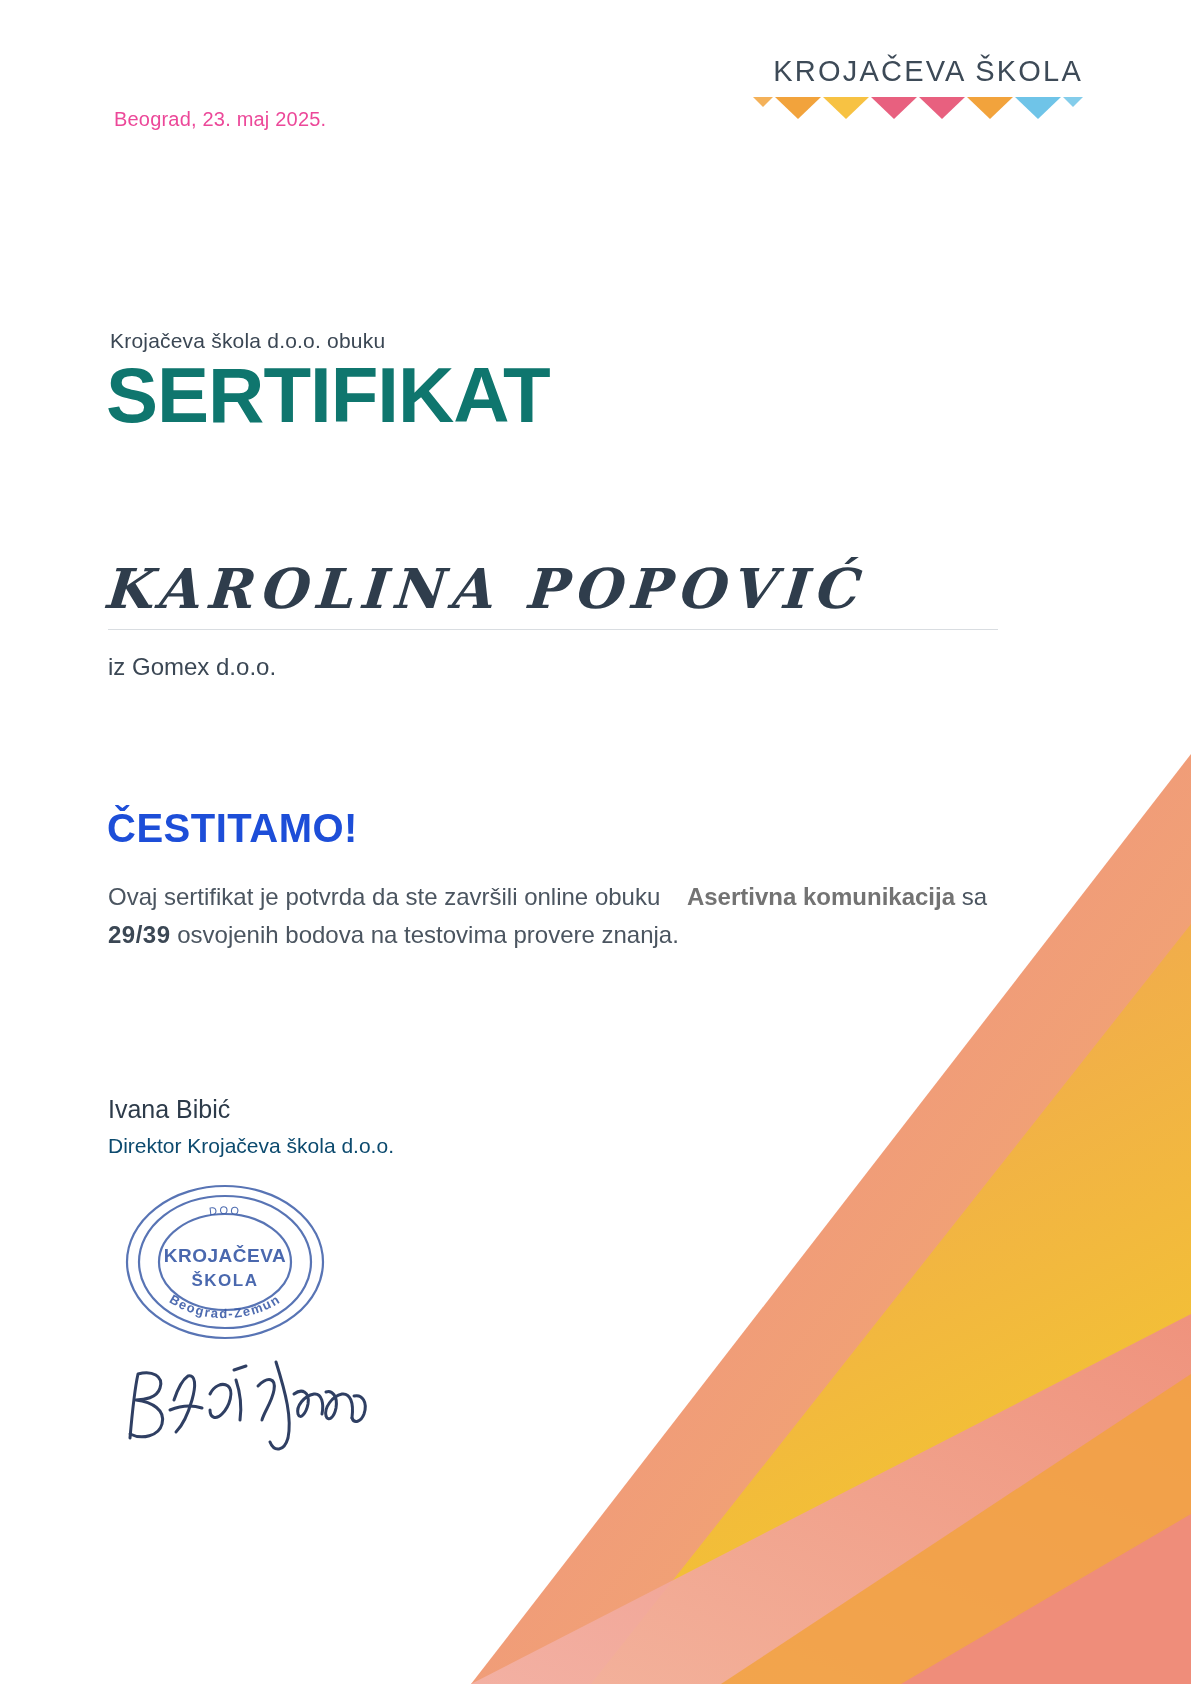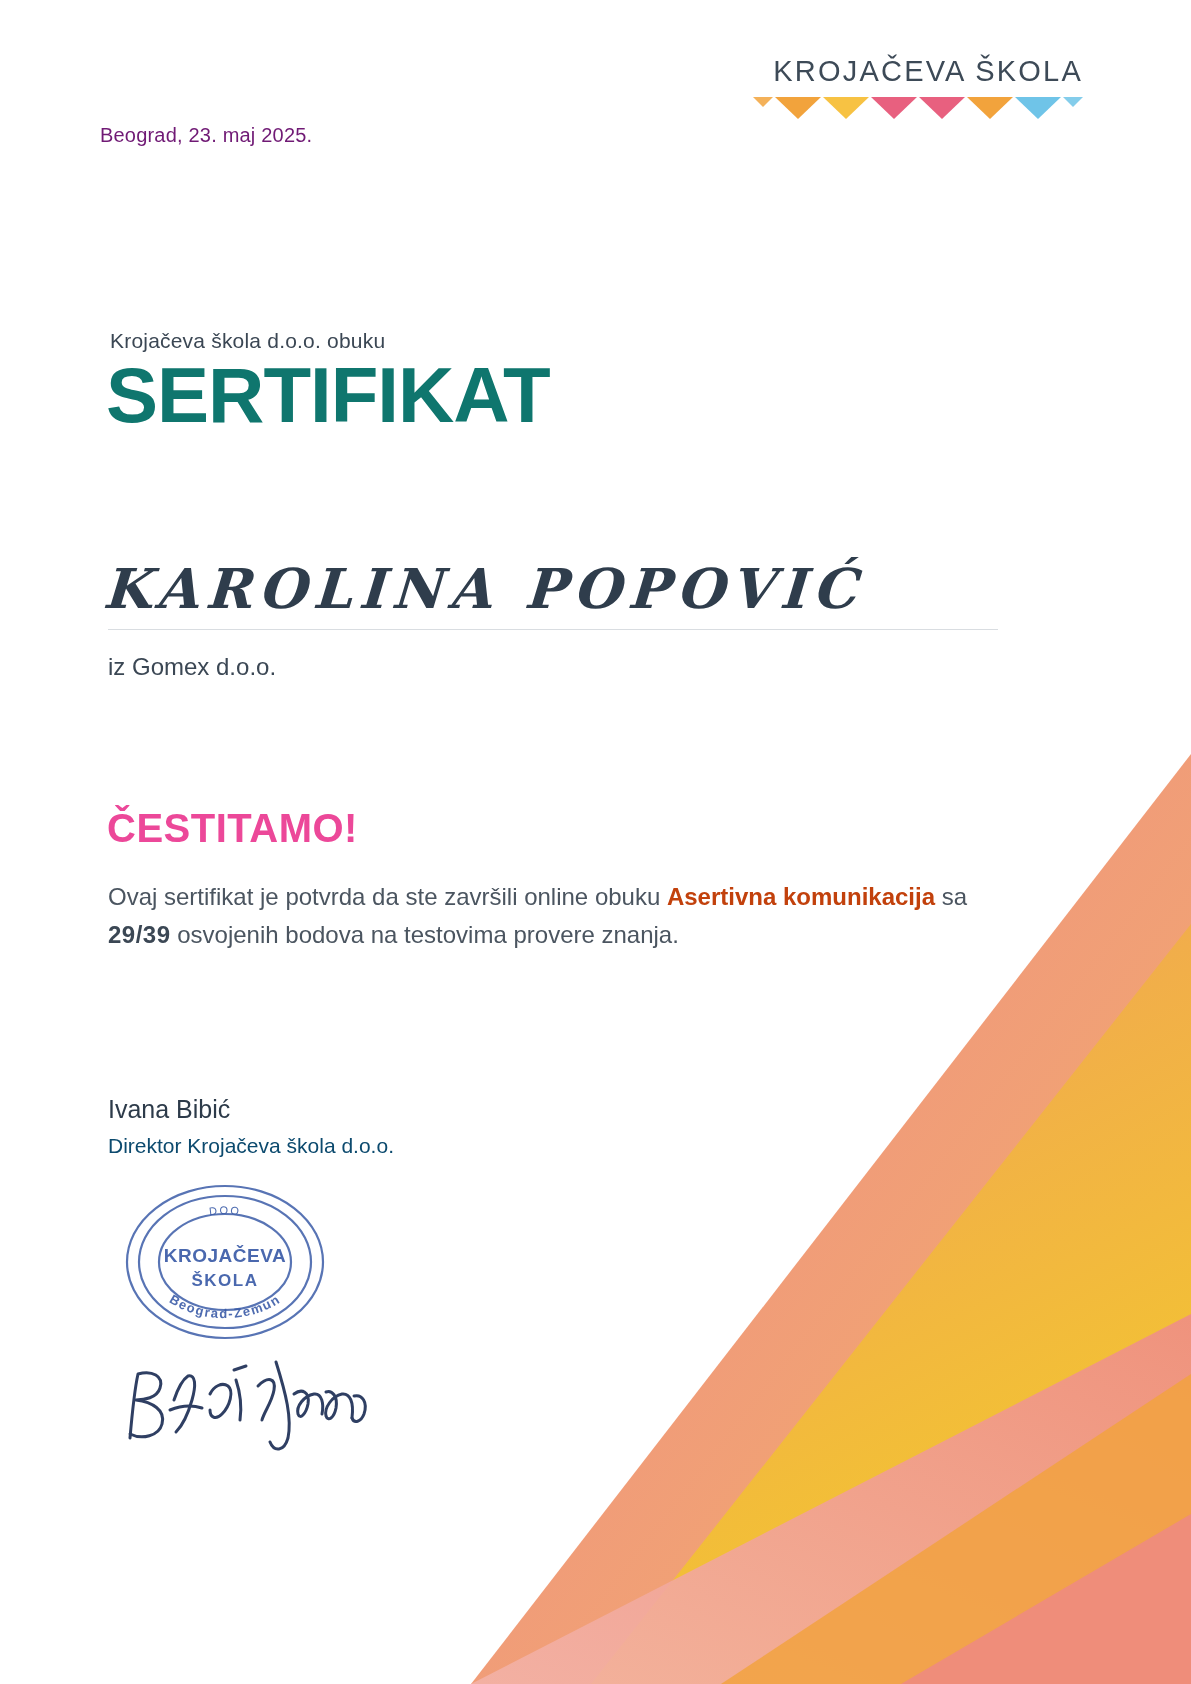--- a/index.html
+++ b/index.html
@@ -25,26 +25,25 @@
     right: 0;
     bottom: 0;
     width: 720px;
     height: 930px;
     pointer-events: none;
   }
 
   
   .date-line {
     position: absolute;
-    left: 100px;
+    left: 114px;
     top: 108px;
     font-size: 20px;
-    color: #701a75;
+    color: #ec4899;
     letter-spacing: 0.2px;
-    margin-top: 16px;
   }
   .logo-block {
     position: absolute;
     right: 108px;
     top: 55px;
     width: 330px;
     text-align: right;
   }
   .logo-text {
     font-size: 29px;
@@ -107,35 +106,36 @@
     color: #3b4754;
   }
 
   
   .congrats {
     position: absolute;
     left: 107px;
     top: 806px;
     font-size: 40px;
     font-weight: bold;
-    color: #ec4899;
+    color: #1d4ed8;
     letter-spacing: 0.5px;
   }
   .body-text {
     position: absolute;
     left: 108px;
     top: 878px;
     width: 900px;
     font-size: 24px;
     line-height: 1.6;
     color: #4b5560;
   }
   .body-text b {
-    color: #c2410c;
-    font-weight: bold;
+    color: #737373;
+    font-weight: bold;
+    margin-left: 20px;
   }
   .score {
     font-weight: bold;
     color: #3b4754;
     letter-spacing: 0.5px;
   }
 
   
   .signer-name {
     position: absolute;

